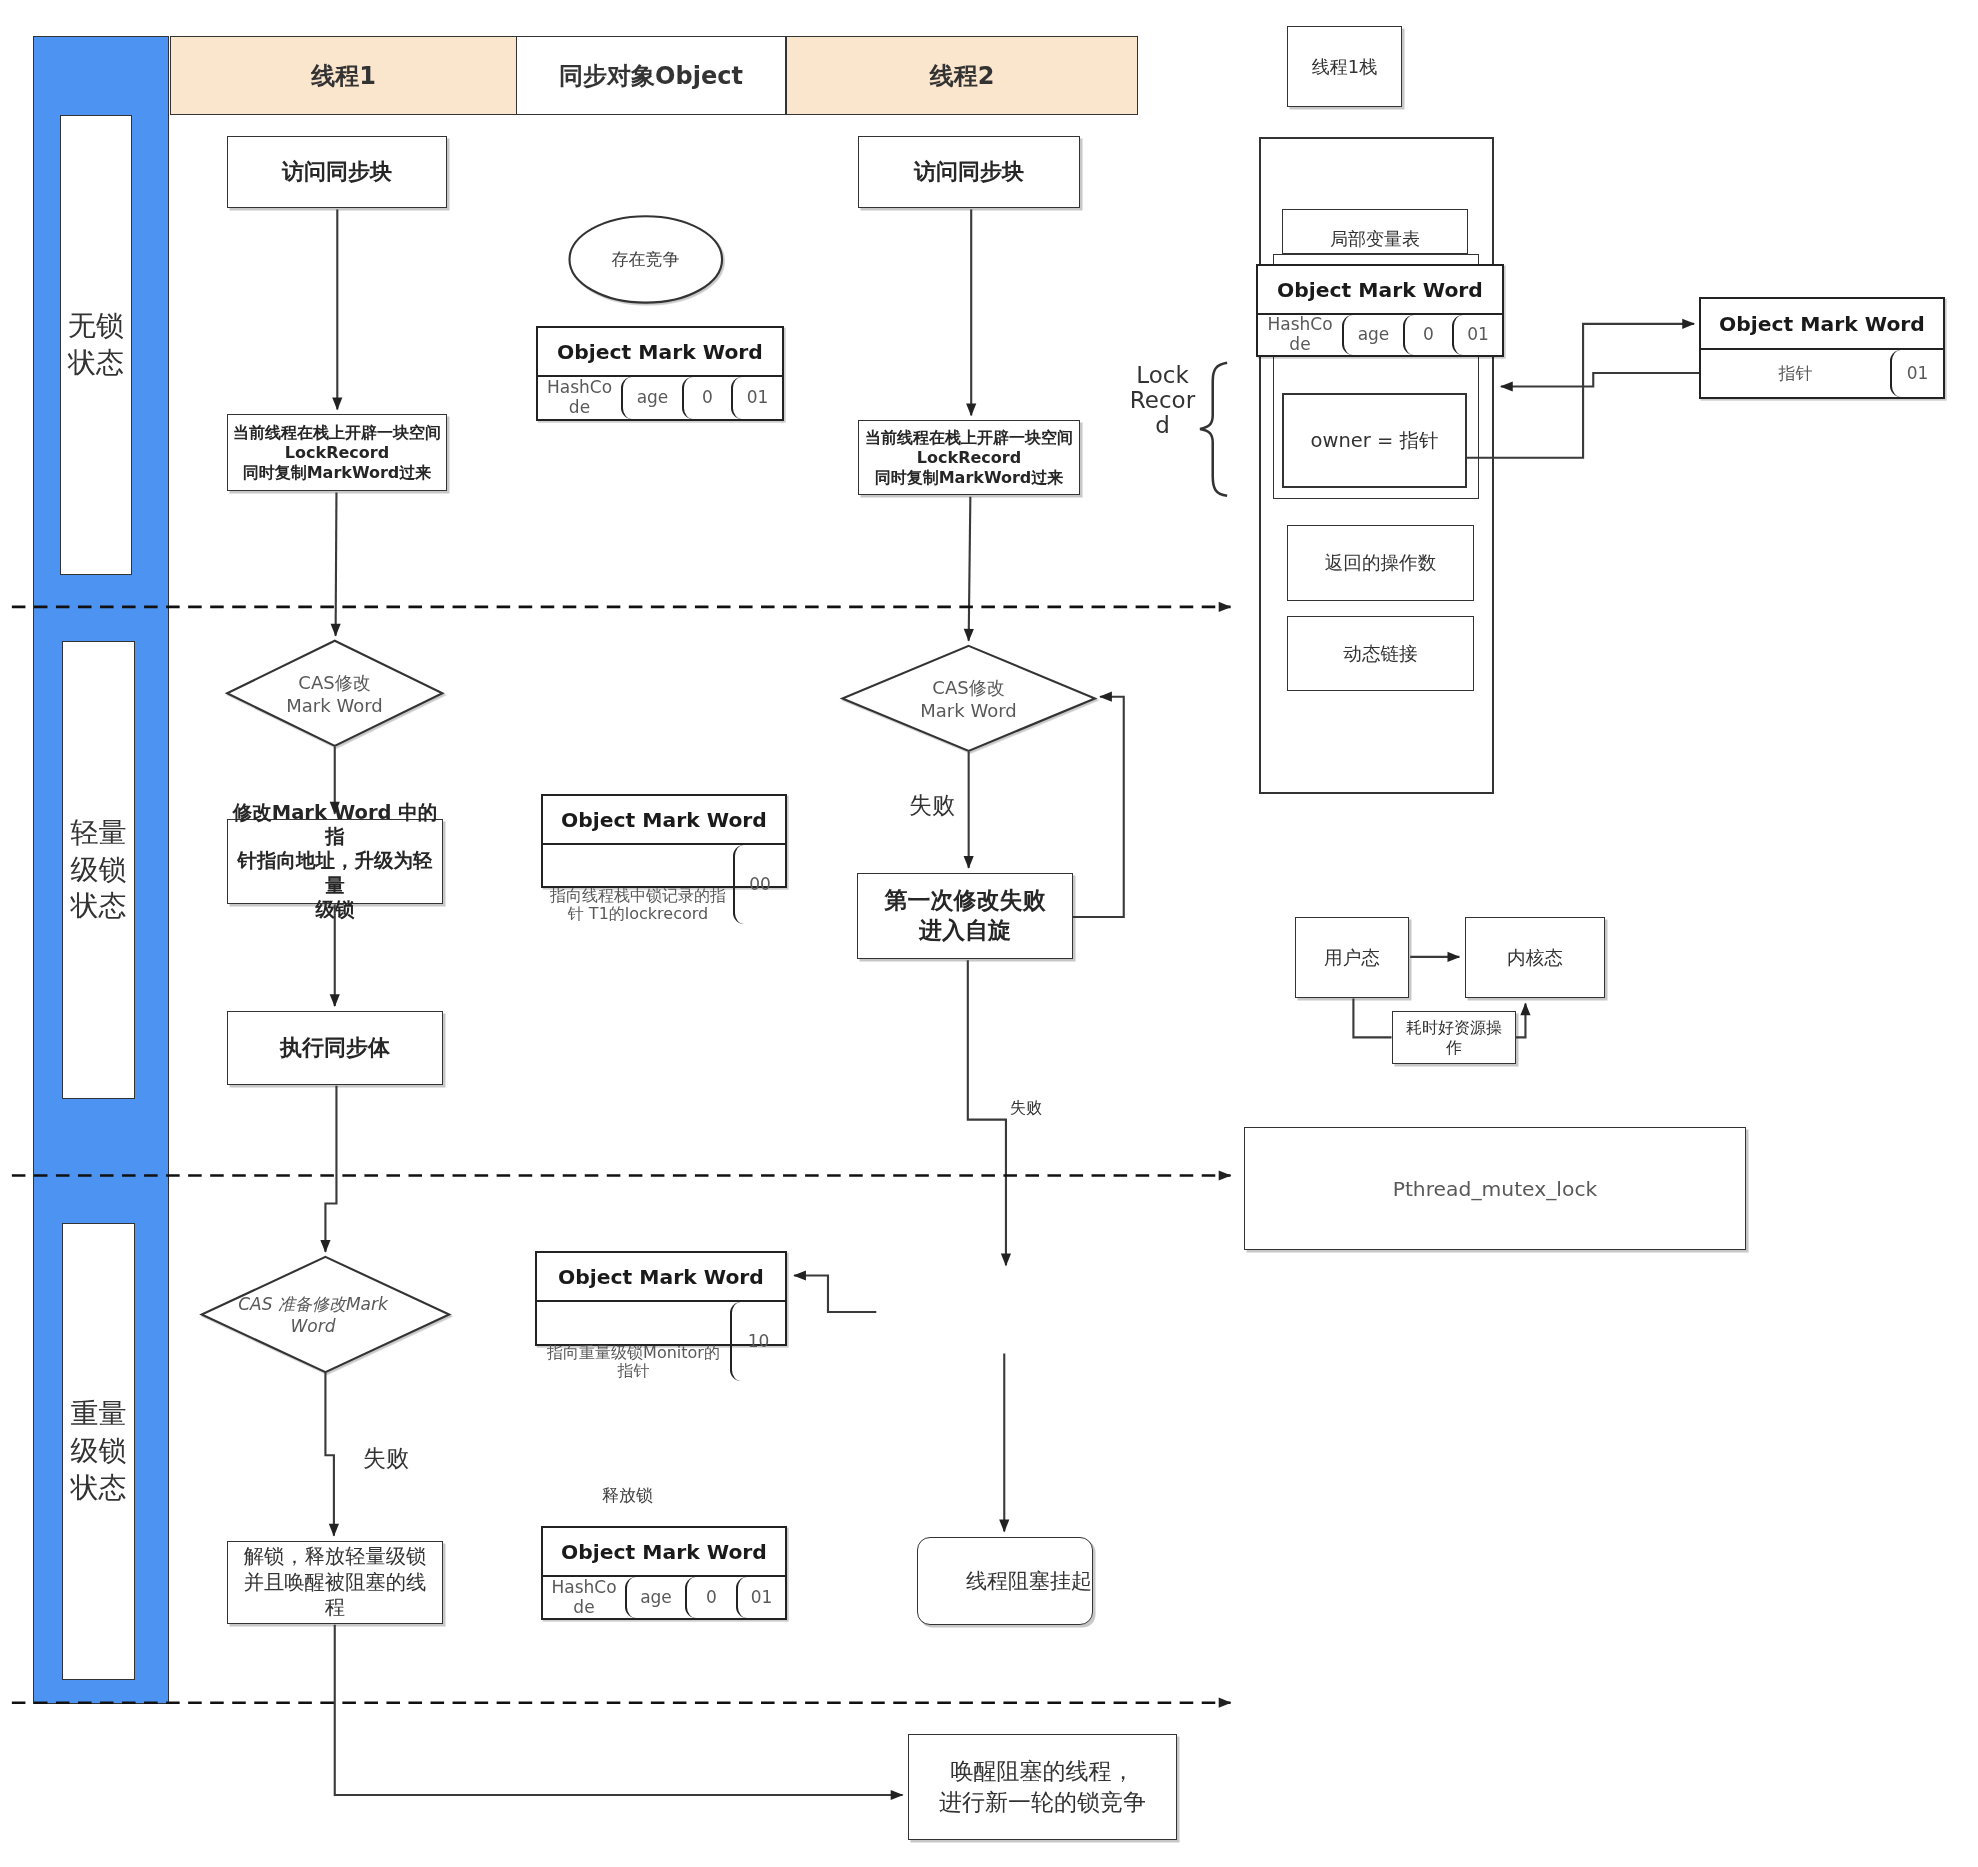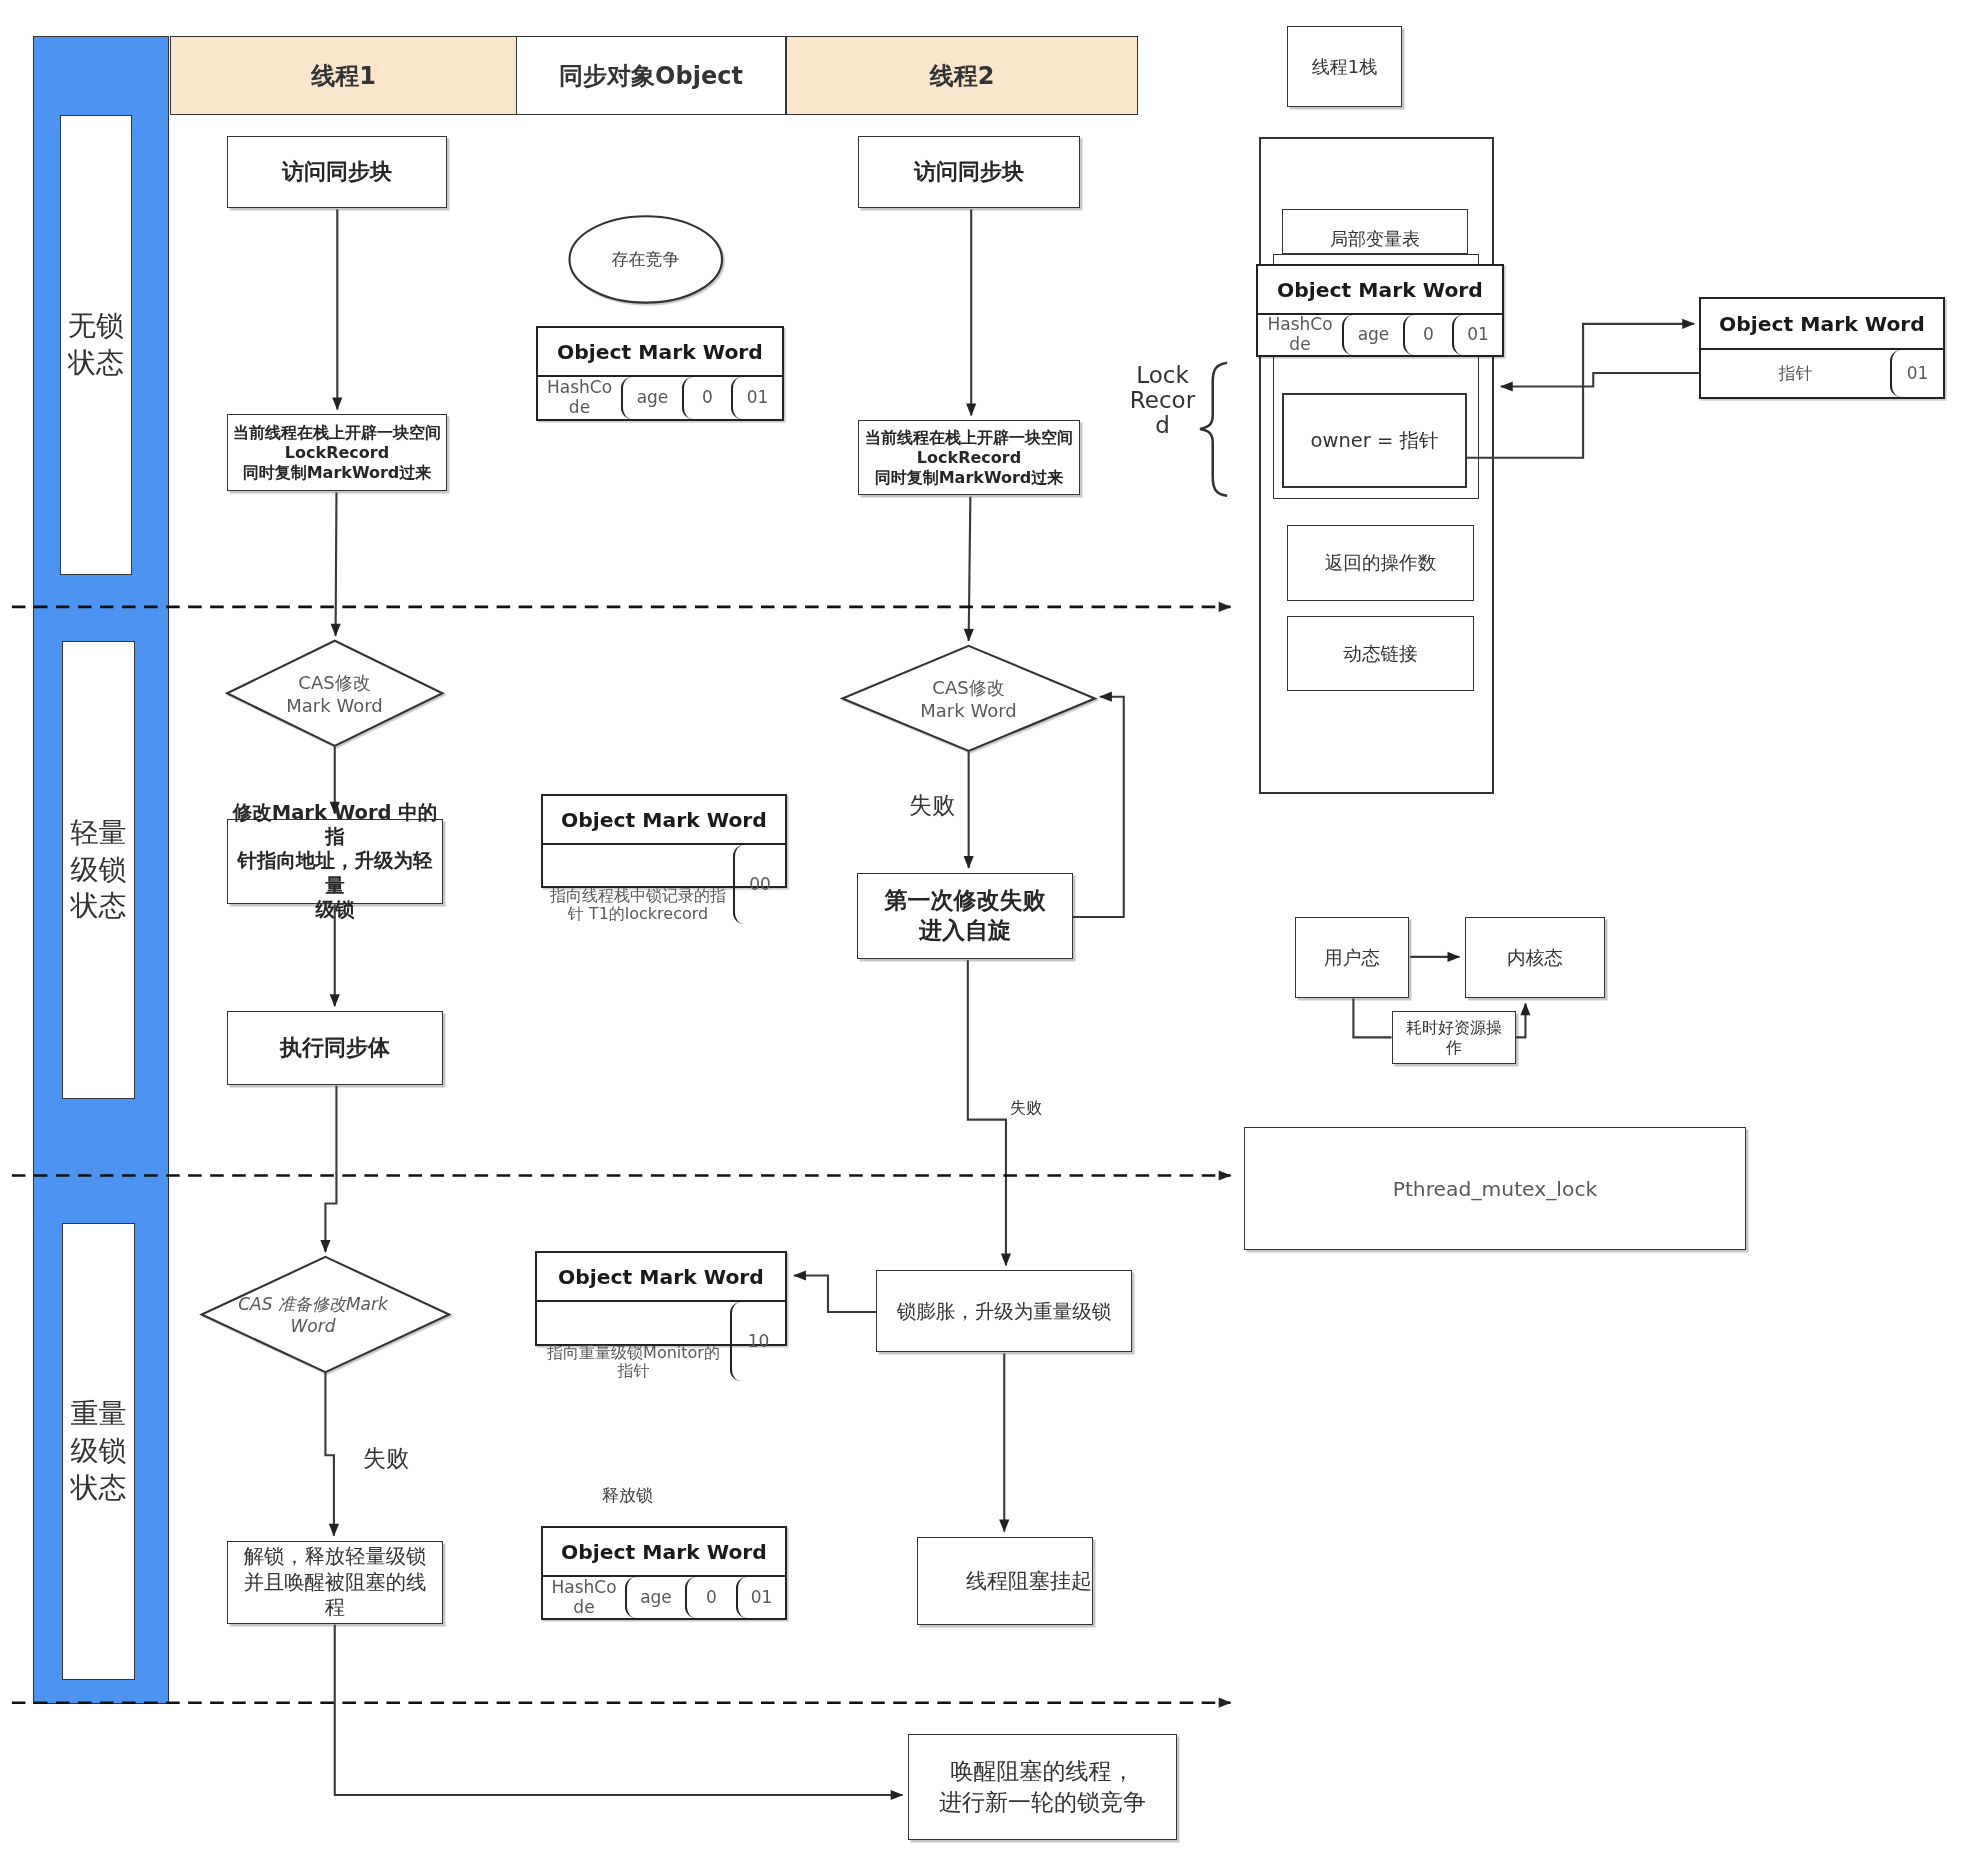--- a/index.html
+++ b/index.html
@@ -2,21 +2,21 @@
 <html style="font-size:13.6px"><head>
 <meta charset="utf-8">
 <style>
   html,body{margin:0;padding:0;background:#fff;}
   #canvas{position:relative;width:1978px;height:1868px;background:#fff;overflow:hidden;
           font-family:"DejaVu Sans","Liberation Sans",sans-serif;color:#333;}
   .abs{position:absolute;box-sizing:border-box;}
   .flex{display:flex;align-items:center;justify-content:center;text-align:center;}
   .prelines{white-space:pre-line;}
   .box{border:1.7px solid #333;background:#fff;box-shadow:2.5px 2.5px 0 rgba(0,0,0,.22);}
-  .rounded{border-radius:0;padding-left:48px;}
+  .rounded{border-radius:13px;padding-left:48px;}
   .bold{font-weight:bold;color:#262626;}
   .gray{color:#595959;}
   .lane{border:1.7px solid #333;font-weight:bold;font-size:24px;color:#333;}
   .sidebar-inset{border:1.7px solid #333;background:#fff;font-size:28px;line-height:1.32;}
   .tbl{border:2.5px solid #222;background:#fff;box-shadow:1.7px 1.7px 0 rgba(0,0,0,.2);display:flex;flex-direction:column;}
   .tbl-title{flex:0 0 47px;border-bottom:2.5px solid #222;display:flex;align-items:center;justify-content:center;
              font-weight:bold;font-size:20.3px;color:#1a1a1a;}
   .tbl-row{flex:1;display:flex;}
   .cell{display:flex;align-items:center;justify-content:center;text-align:center;
         font-size:17px;color:#595959;line-height:1.15;border-left:2.5px solid #222;border-radius:11px;}
@@ -73,21 +73,20 @@
   <div class="abs flex box bold" style="left:858px;top:136px;width:222px;height:72px;font-size:22px;z-index:2">访问同步块</div>
   <div class="abs flex box bold prelines" style="left:858px;top:420px;width:222px;height:75px;font-size:16px;line-height:1.25;z-index:2">当前线程在栈上开辟一块空间
 LockRecord
 同时复制MarkWord过来</div>
   <div class="abs flex gray prelines" style="left:888px;top:668px;width:161px;height:61px;font-size:18px;z-index:3;text-align:center;justify-content:center;display:flex;align-items:center;">CAS修改
 Mark Word</div>
   <div class="abs lbl" style="left:909px;top:790px;width:61px;z-index:3">失败</div>
   <div class="abs flex box bold prelines" style="left:857px;top:873px;width:216px;height:86px;font-size:23px;line-height:1.3;z-index:2">第一次修改失败
 进入自旋</div>
   <div class="abs" style="left:1010px;top:1098px;width:42px;font-size:16px;color:#333;z-index:3">失败</div>
-  <div class="abs flex box" style="left:876px;top:1270px;width:256px;height:82px;font-size:19.5px;z-index:2">锁膨胀，升级为重量级锁</div>
   <div class="abs flex box rounded" style="left:917px;top:1537px;width:176px;height:88px;font-size:21px;z-index:2">线程阻塞挂起</div>
 
   <div class="abs flex" style="left:586px;top:246px;width:119px;height:27px;font-size:17px;color:#404040;z-index:3">存在竞争</div>
 
   <div class="abs tbl" style="left:536px;top:326px;width:248px;height:95px;z-index:2">
     <div class="tbl-title">Object Mark Word</div>
     <div class="tbl-row">
       <div class="cell prelines" style="width:83px">HashCo
 de</div>
       <div class="cell" style="width:59px">age</div>

